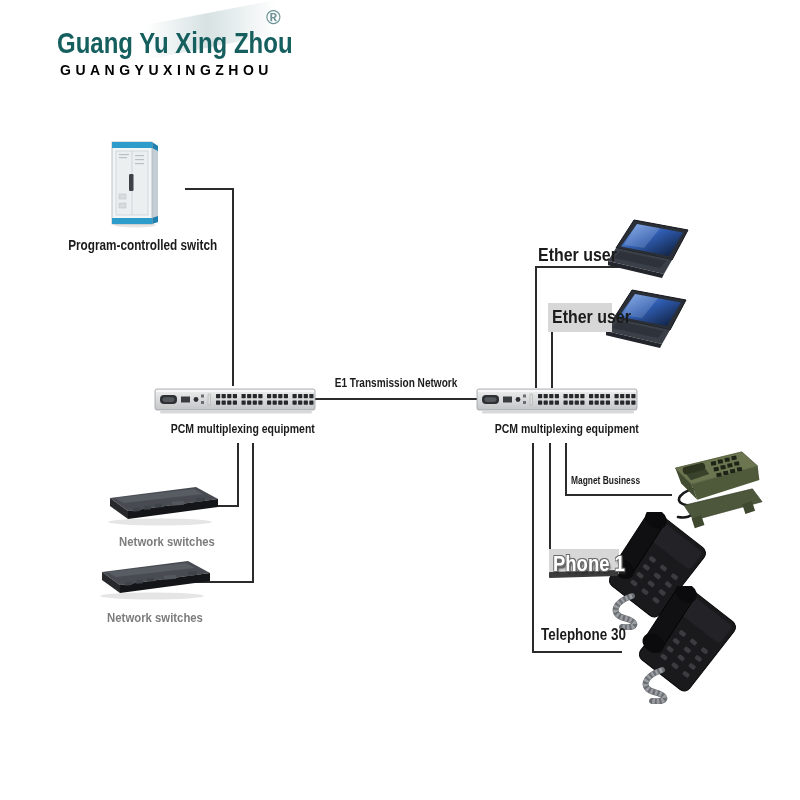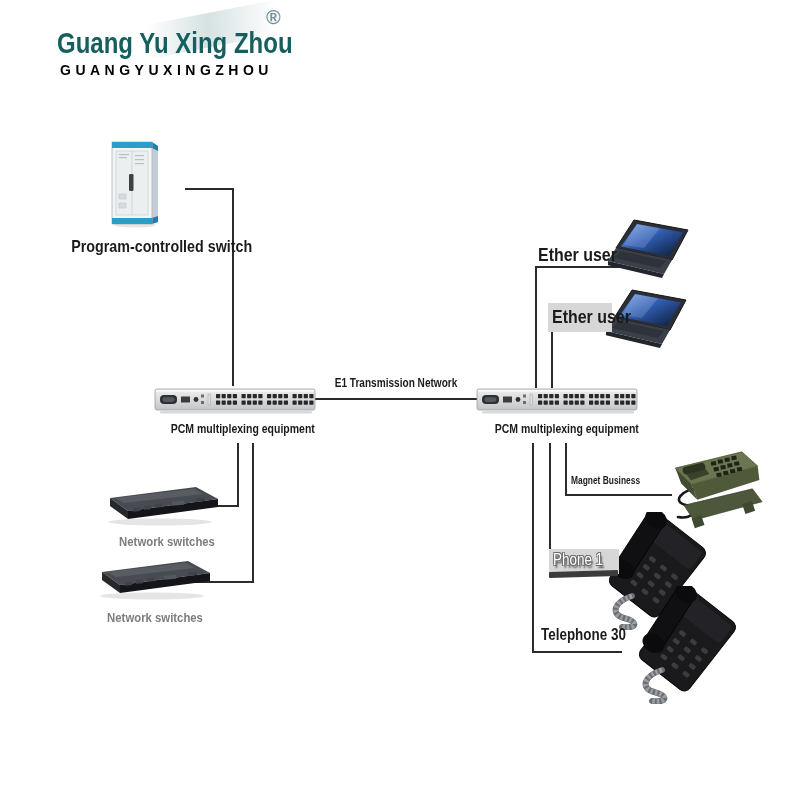--- a/index.html
+++ b/index.html
@@ -30,21 +30,21 @@
   .logo-reg{
     position:absolute;left:266px;top:6px;font-size:20px;color:#6d9396;font-weight:bold;
   }
   .logo-swoosh{
     position:absolute;left:140px;top:12px;width:150px;height:34px;
     background:linear-gradient(100deg,rgba(175,195,198,0) 5%,rgba(165,190,192,0.45) 45%,rgba(165,190,192,0) 90%);
     transform:rotate(-11deg);
   }
   .patch{position:absolute;background:#d7d7d7;}
   .phone1-label{
-    position:absolute;left:553px;top:551px;font-size:16px;font-weight:normal;color:#ffffff;
+    position:absolute;left:553px;top:551px;font-size:22px;font-weight:bold;color:#ffffff;
     white-space:nowrap;
     text-shadow:-1px -1px 0 #6a6a6a,1px -1px 0 #6a6a6a,-1px 1px 0 #6a6a6a,1px 1px 0 #6a6a6a,2px 3px 2px rgba(40,40,40,.8);
   }
   .shadow-bar{
     position:absolute;left:549px;top:571px;width:69px;height:6px;background:#3c3c3c;
     transform:skewY(-1.5deg);border-radius:1px;
   }
 </style>
 </head>
 <body>
@@ -247,21 +247,21 @@
     <use href="#sym-fieldphone"></use>
   </svg>
 
 <svg class="dev" style="left:598px;top:512px;width:118px;height:118px">
     <use href="#sym-deskphone"></use>
   </svg>
 <svg class="dev" style="left:628px;top:586px;width:118px;height:118px">
     <use href="#sym-deskphone"></use>
   </svg>
 
-<div class="lbl c-center" style="left:54px;top:237px;width:160px;font-size:17px"><span class="cond">Program-controlled switch</span></div>
+<div class="lbl c-center" style="left:54px;top:237px;width:160px;font-size:14px"><span class="cond">Program-controlled switch</span></div>
 
 <div class="lbl c-center" style="left:157px;top:422px;width:160px;font-size:12.5px"><span class="cond">PCM multiplexing equipment</span></div>
 <div class="lbl c-center" style="left:481px;top:422px;width:160px;font-size:12.5px"><span class="cond">PCM multiplexing equipment</span></div>
 
 <div class="lbl c-center" style="left:316px;top:376px;width:160px;font-size:12px"><span class="cond">E1 Transmission Network</span></div>
 
 <div class="lbl c-left" style="left:538px;top:244px;font-size:19px"><span class="cond">Ether user</span></div>
 <div class="patch" style="left:548px;top:303px;width:64px;height:29px"></div>
 <div class="lbl c-left" style="left:552px;top:306px;font-size:19px"><span class="cond">Ether user</span></div>
 

